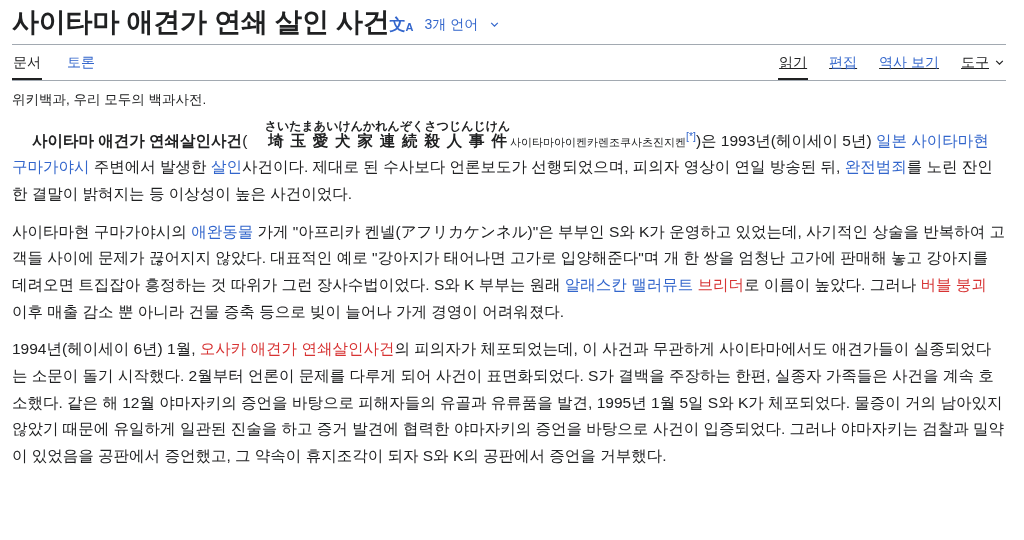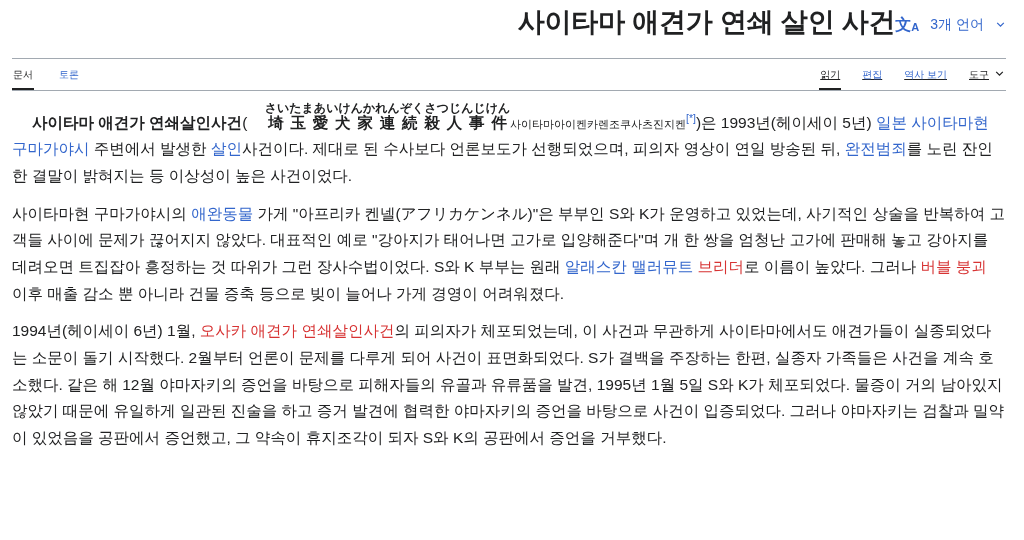--- a/index.html
+++ b/index.html
@@ -12,40 +12,40 @@
   html,body{margin:0;padding:0;}
   body{
     width:1024px;height:540px;overflow:hidden;background:#fff;
     color:var(--text);
     font-family:"Liberation Sans","DejaVu Sans",sans-serif;
   }
   .page{padding:4px 18px 0 12px;}
 
   
   .title-row{
-    display:flex;justify-content:flex-end;align-items:flex-start;
+    display:flex;justify-content:flex-start;align-items:flex-start;
     border-bottom:1px solid var(--border);
-    padding-bottom:18px;
+    padding-bottom:4px;
   }
   h1.page-title{
     margin:2px 0 0 0;
     font-size:27px;line-height:1.25;font-weight:700;letter-spacing:-0.2px;
   }
   .lang-btn{
     display:flex;align-items:center;gap:11px;
     color:var(--link);font-size:14px;margin-top:12px;white-space:nowrap;cursor:pointer;
   }
   .lang-glyph{font-size:16px;font-weight:700;line-height:1;}
   .lang-glyph .lang-a{font-size:11px;font-weight:700;vertical-align:-1px;}
   .chev{display:inline-block;}
 
   .tabbar{
     display:flex;justify-content:space-between;align-items:flex-end;
     border-bottom:1px solid var(--border);
-    font-size:10px;
+    font-size:14px;
   }
   .tabs-left{display:flex;gap:24px;}
   .tabs-right{display:flex;gap:20px;align-items:center;text-decoration:underline;}
   .tab{padding:9px 1px 8px;cursor:pointer;white-space:nowrap;}
   .tab.active{box-shadow:inset 0 -2px 0 var(--text);color:var(--text);}
   .tab.bluelink{color:var(--link);}
   .tab.tools{display:flex;align-items:center;gap:5px;color:var(--text);}
 
   .site-subtitle{font-size:13.5px;margin:10px 0 0 0;}
 
@@ -91,20 +91,21 @@
         <span>도구</span>
         <span class="chev">
           <svg width="11" height="11" viewBox="0 0 20 20">
               <path d="M4 7l6 6 6-6" fill="none" stroke="currentColor" stroke-width="2.2"></path>
             </svg>
         </span>
       </span>
     </div>
   </div>
 
+  <div class="site-subtitle">위키백과, 우리 모두의 백과사전.</div>
 
   <div class="article">
       <p><b>사이타마 애견가 연쇄살인사건</b>(<b><ruby>埼玉愛犬家連続殺人事件<rt>さいたまあいけんかれんぞくさつじんじけん</rt></ruby></b><span class="trans"> 사이타마아이켄카렌조쿠사츠진지켄</span><sup class="fn"><a href="#">[*]</a></sup>)은 1993년(헤이세이 5년) <a class="bl" href="#">일본</a> <a class="bl" href="#">사이타마현</a> <a class="bl" href="#">구마가야시</a> 주변에서 발생한 <a class="bl" href="#">살인</a>사건이다. 제대로 된 수사보다 언론보도가 선행되었으며, 피의자 영상이 연일 방송된 뒤, <a class="bl" href="#">완전범죄</a>를 노린 잔인한 결말이 밝혀지는 등 이상성이 높은 사건이었다.</p>
       <p>사이타마현 구마가야시의 <a class="bl" href="#">애완동물</a> 가게 "아프리카 켄넬(アフリカケンネル)"은 부부인 S와 K가 운영하고 있었는데, 사기적인 상술을 반복하여 고객들 사이에 문제가 끊어지지 않았다. 대표적인 예로 "강아지가 태어나면 고가로 입양해준다"며 개 한 쌍을 엄청난 고가에 판매해 놓고 강아지를 데려오면 트집잡아 흥정하는 것 따위가 그런 장사수법이었다. S와 K 부부는 원래 <a class="bl" href="#">알래스칸 맬러뮤트</a> <a class="rl" href="#">브리더</a>로 이름이 높았다. 그러나 <a class="rl" href="#">버블 붕괴</a> 이후 매출 감소 뿐 아니라 건물 증축 등으로 빚이 늘어나 가게 경영이 어려워졌다.</p>
       <p>1994년(헤이세이 6년) 1월, <a class="rl" href="#">오사카 애견가 연쇄살인사건</a>의 피의자가 체포되었는데, 이 사건과 무관하게 사이타마에서도 애견가들이 실종되었다는 소문이 돌기 시작했다. 2월부터 언론이 문제를 다루게 되어 사건이 표면화되었다. S가 결백을 주장하는 한편, 실종자 가족들은 사건을 계속 호소했다. 같은 해 12월 야마자키의 증언을 바탕으로 피해자들의 유골과 유류품을 발견, 1995년 1월 5일 S와 K가 체포되었다. 물증이 거의 남아있지 않았기 때문에 유일하게 일관된 진술을 하고 증거 발견에 협력한 야마자키의 증언을 바탕으로 사건이 입증되었다. 그러나 야마자키는 검찰과 밀약이 있었음을 공판에서 증언했고, 그 약속이 휴지조각이 되자 S와 K의 공판에서 증언을 거부했다.</p>
     </div>
 
 </div>
 
 </body></html>

